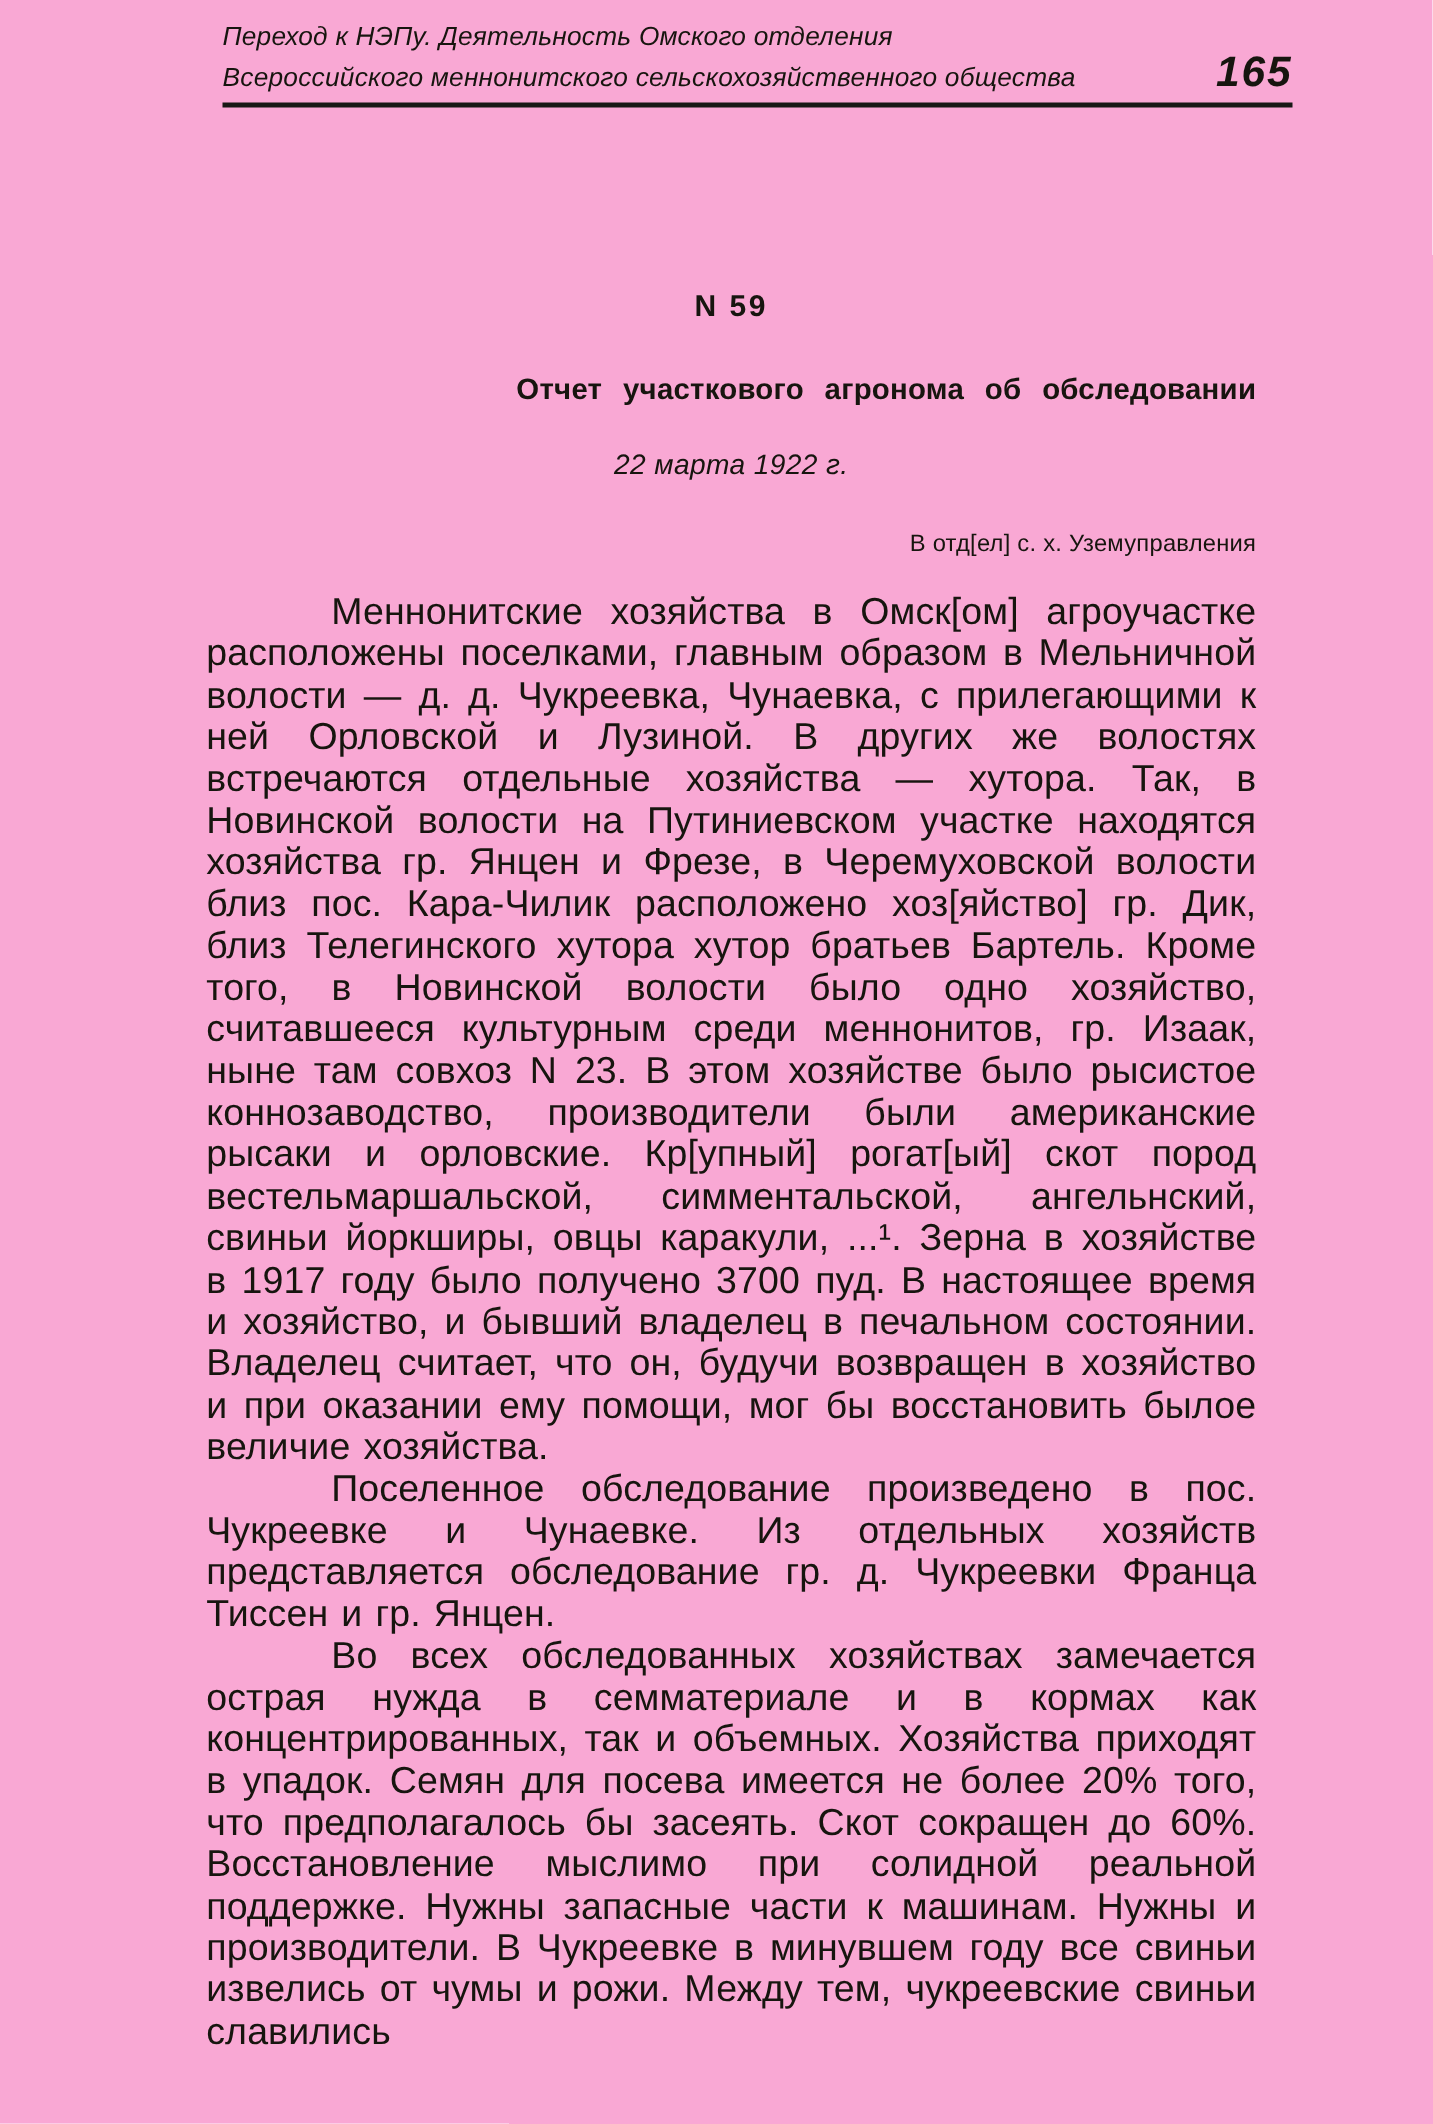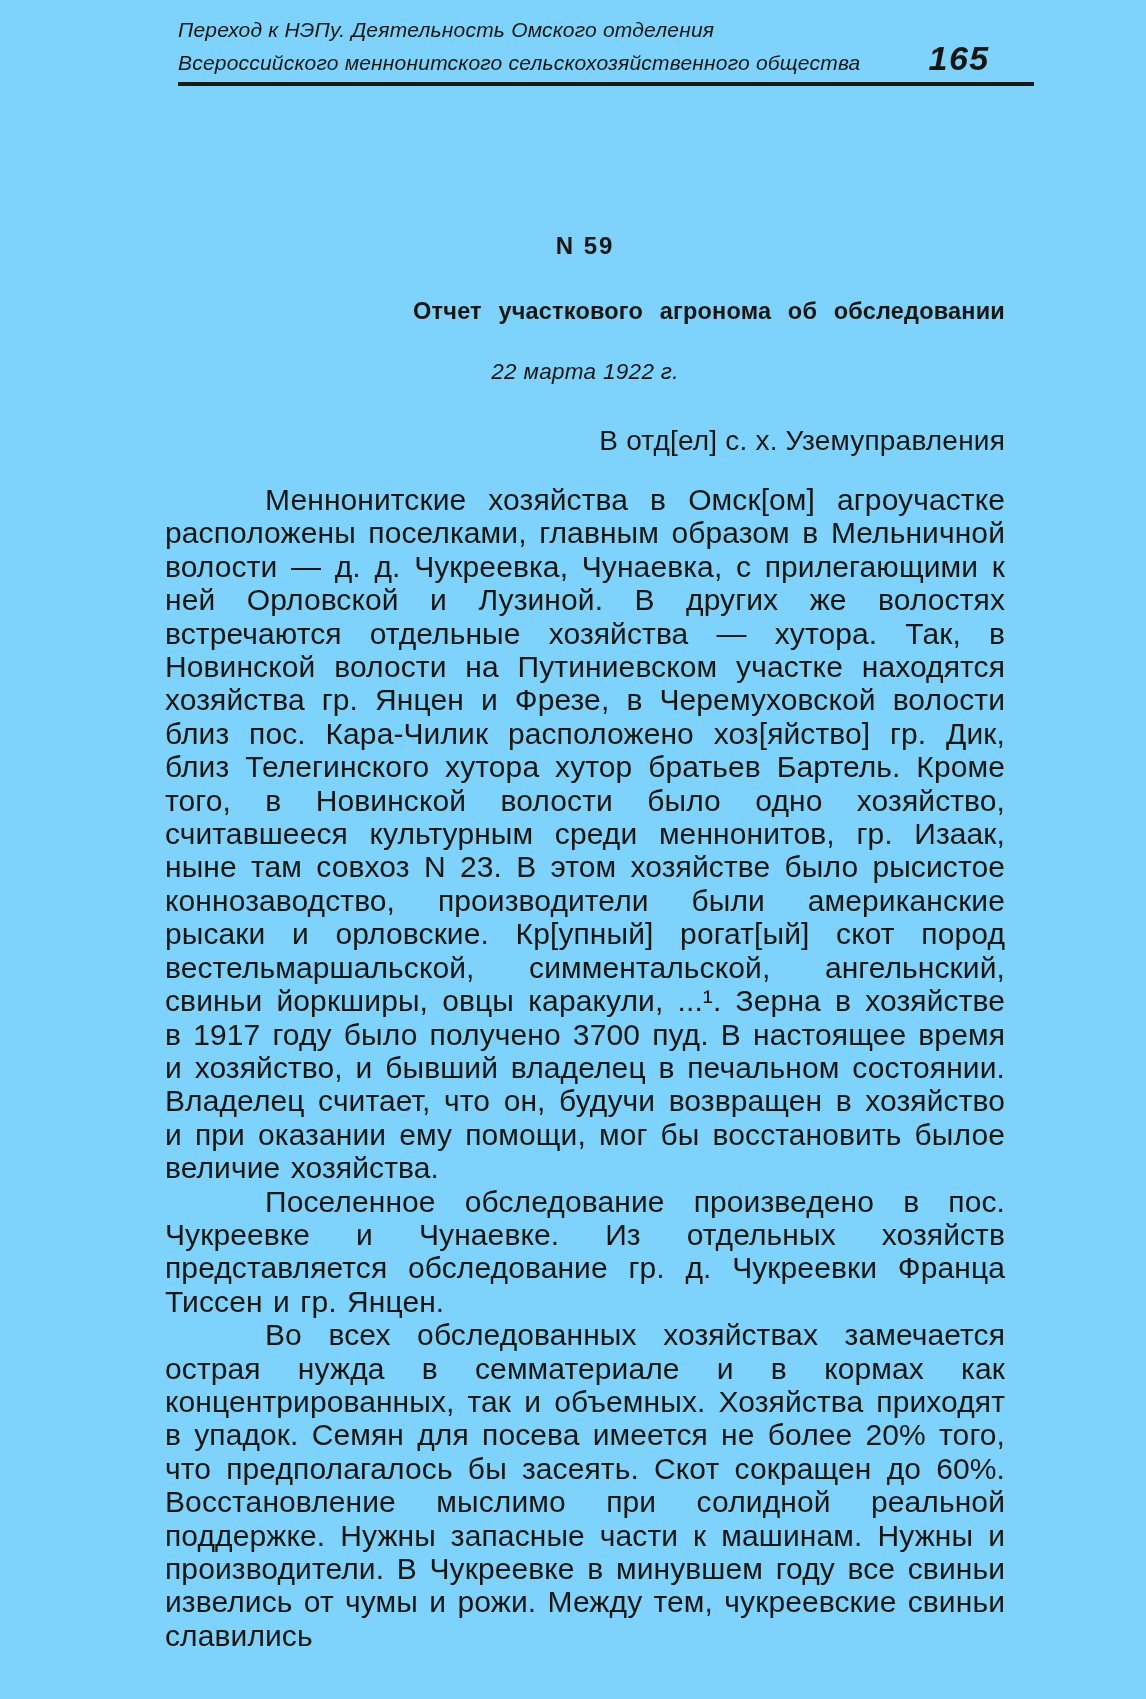--- a/index.html
+++ b/index.html
@@ -1,35 +1,36 @@
 <!DOCTYPE html>
 <html lang="ru"><head>
 <meta charset="utf-8">
 <style>
   * { margin: 0; padding: 0; box-sizing: border-box; }
   html, body { background: #ffffff; }
   .page {
     width: 1146px;
     height: 1699px;
-    background: #7dd3fc;
+    background: #f9a8d4;
     color: #17150f;
     font-family: "Liberation Sans", "DejaVu Sans", sans-serif;
     position: relative;
     overflow: hidden;
   }
   
   .running-head { padding: 16px 112px 0 178px; }
   .head-text {
     font-style: italic;
     font-size: 21px;
     line-height: 28px;
     letter-spacing: 0.2px;
   }
   .head-line2 {
     display: flex;
+    justify-content: space-between;
     align-items: baseline;
     gap: 44px;
   }
   .pagenum {
     font-weight: 700;
     font-style: italic;
     font-size: 34px;
     letter-spacing: 1.5px;
     margin-left: 24px;
     white-space: nowrap;
@@ -57,21 +58,21 @@
   .doc-date {
     margin-top: 30px;
     text-align: center;
     font-style: italic;
     font-size: 22.5px;
     letter-spacing: 0.3px;
   }
   .doc-addressee {
     margin-top: 40px;
     text-align: right;
-    font-size: 28px;
+    font-size: 19px;
     letter-spacing: 0.2px;
   }
   .body-text { margin-top: 26px; }
   .para {
     font-size: 30px;
     line-height: 33.4px;
     text-align: justify;
     text-indent: 100px;
     letter-spacing: 0.1px;
     word-spacing: 2px;

